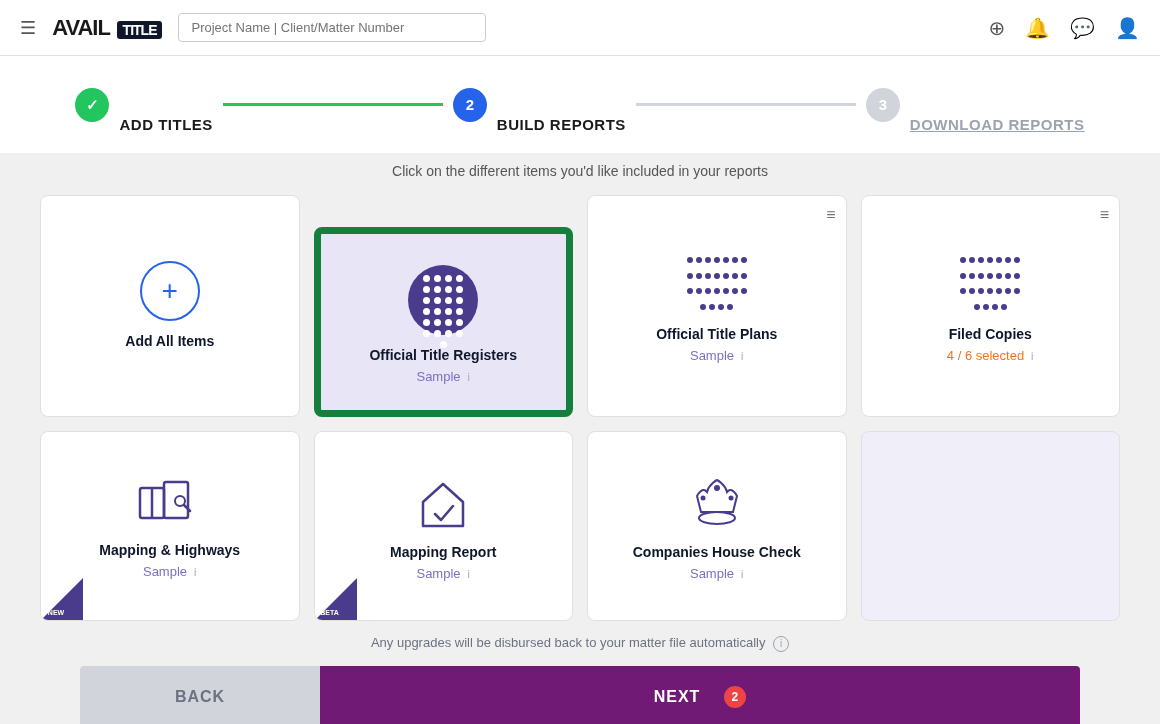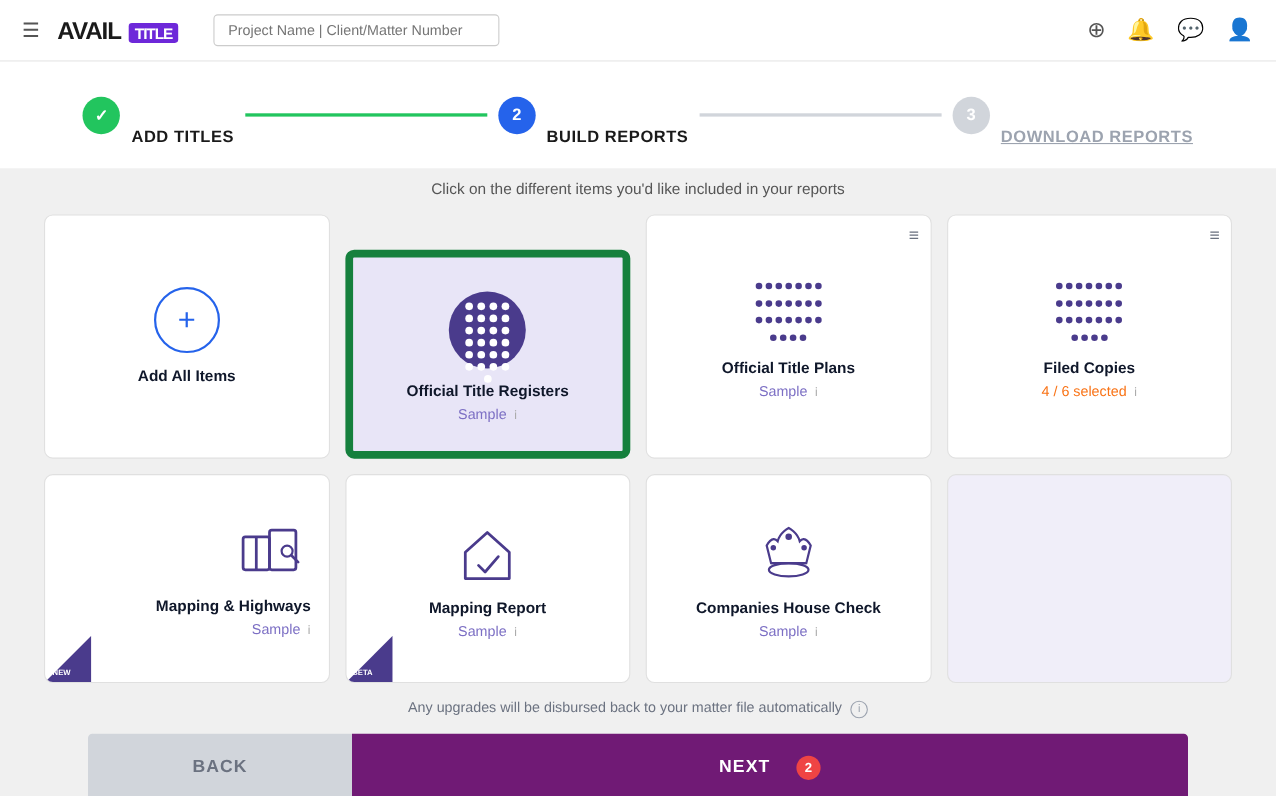--- a/index.html
+++ b/index.html
@@ -15,30 +15,29 @@
       border-bottom: 1px solid #e0e0e0;
       gap: 16px;
     }
     .hamburger-icon { cursor: pointer; color: #555; font-size: 18px; }
     .logo {
       font-size: 22px;
       font-weight: 900;
       color: #1a1a1a;
       letter-spacing: -1px;
     }
-    .logo span { color: #2563eb; background: #6d28d9; color: white; padding: 1px 6px; border-radius: 3px; font-size: 14px; margin-left: 2px; }
+    .logo span { color: #2563eb; background: #0f172a; color: white; padding: 1px 6px; border-radius: 3px; font-size: 14px; margin-left: 2px; }
     .project-input {
       border: 1px solid #ccc;
       border-radius: 4px;
       padding: 6px 12px;
       font-size: 13px;
       color: #999;
-      width: 260px;
+      width: 308px;
       outline: none;
-      margin-left: 16px;
     }
     .header-right {
       margin-left: auto;
       display: flex;
       align-items: center;
       gap: 20px;
     }
     .header-icon { font-size: 20px; color: #555; cursor: pointer; }
 
     
@@ -453,21 +452,21 @@
           <div class="dot"></div>
         </div>
       </div>
       <div class="card-title">Filed Copies</div>
       <div class="card-subtitle orange">
         <span>4 / 6 selected</span>
         <span class="info-icon">ℹ</span>
       </div>
     </div>
 
-    <div class="card" style="position:relative;align-items:flex-end;">
+    <div class="card" style="position:relative;">
       <div class="card-icon-area">
         <svg width="64" height="52" viewBox="0 0 64 52" fill="none">
           <rect x="2" y="10" width="24" height="30" rx="2" stroke="#4a3b8c" stroke-width="2.5" fill="none"></rect>
           <rect x="26" y="4" width="24" height="36" rx="2" stroke="#4a3b8c" stroke-width="2.5" fill="none"></rect>
           <line x1="14" y1="10" x2="14" y2="40" stroke="#4a3b8c" stroke-width="2.5"></line>
           <circle cx="42" cy="23" r="5" stroke="#4a3b8c" stroke-width="2" fill="none"></circle>
           <line x1="46" y1="27" x2="52" y2="33" stroke="#4a3b8c" stroke-width="2.5" stroke-linecap="round"></line>
         </svg>
       </div>
       <div class="card-title">Mapping &amp; Highways</div>

